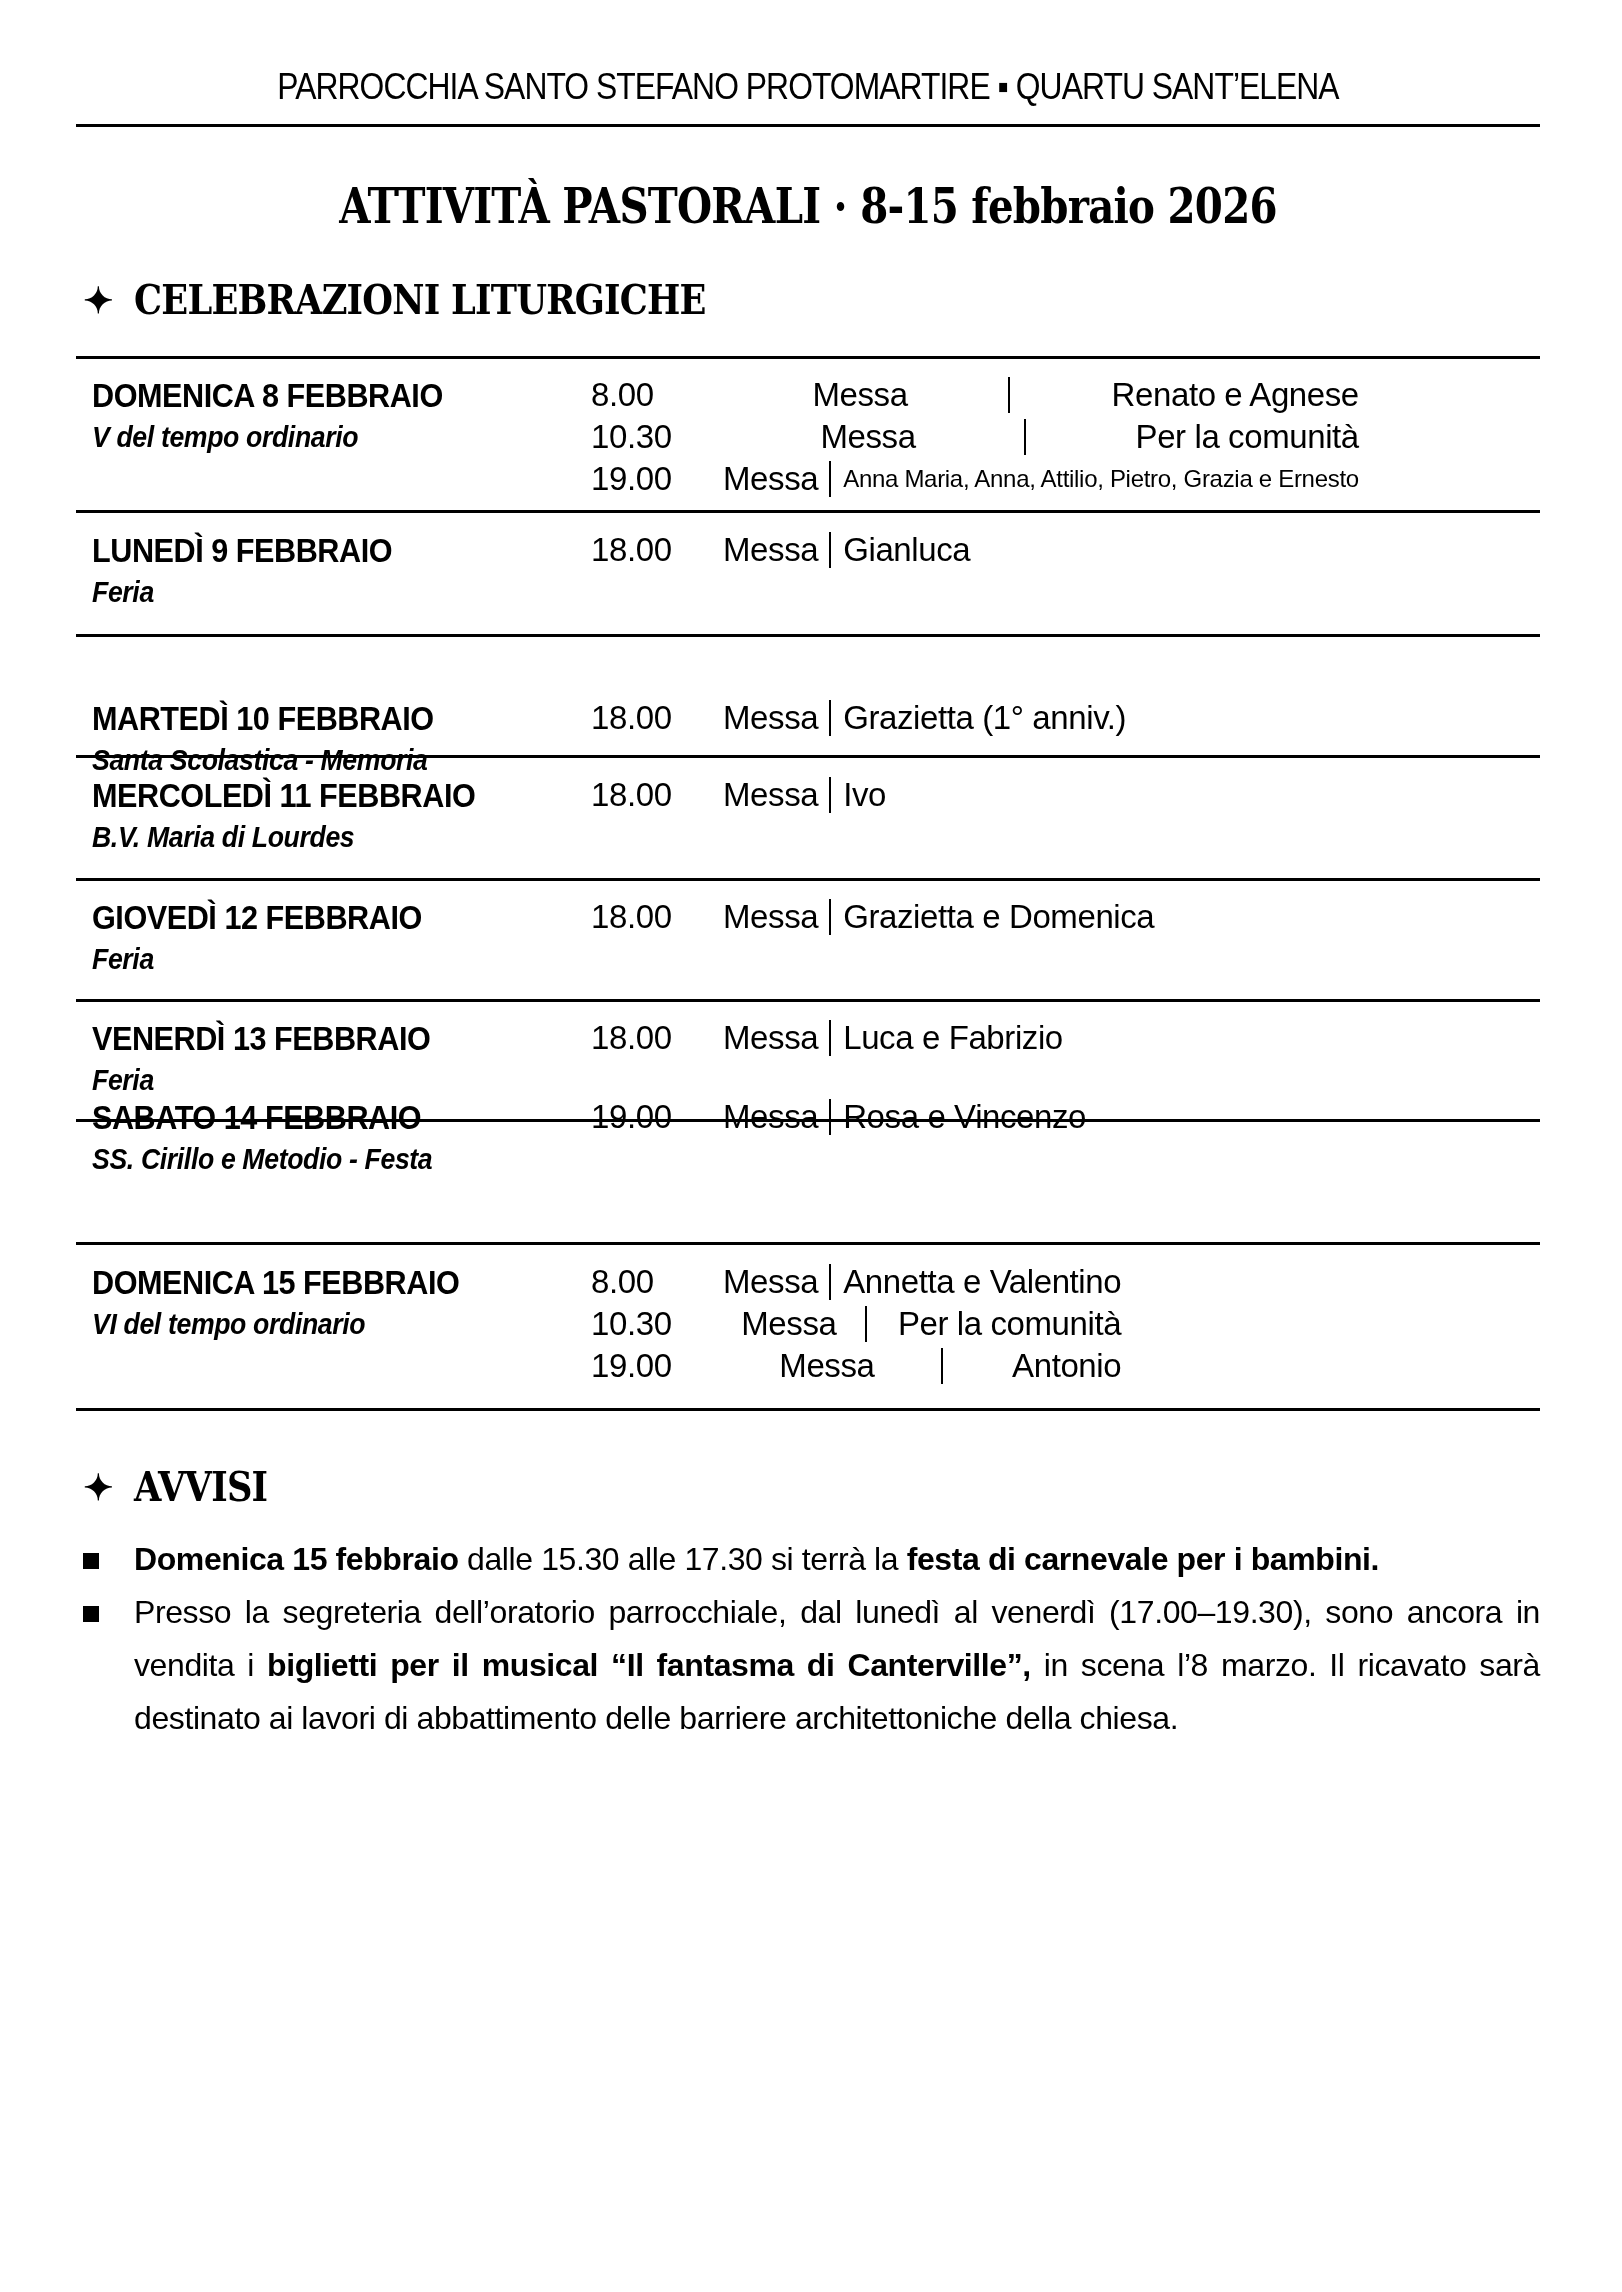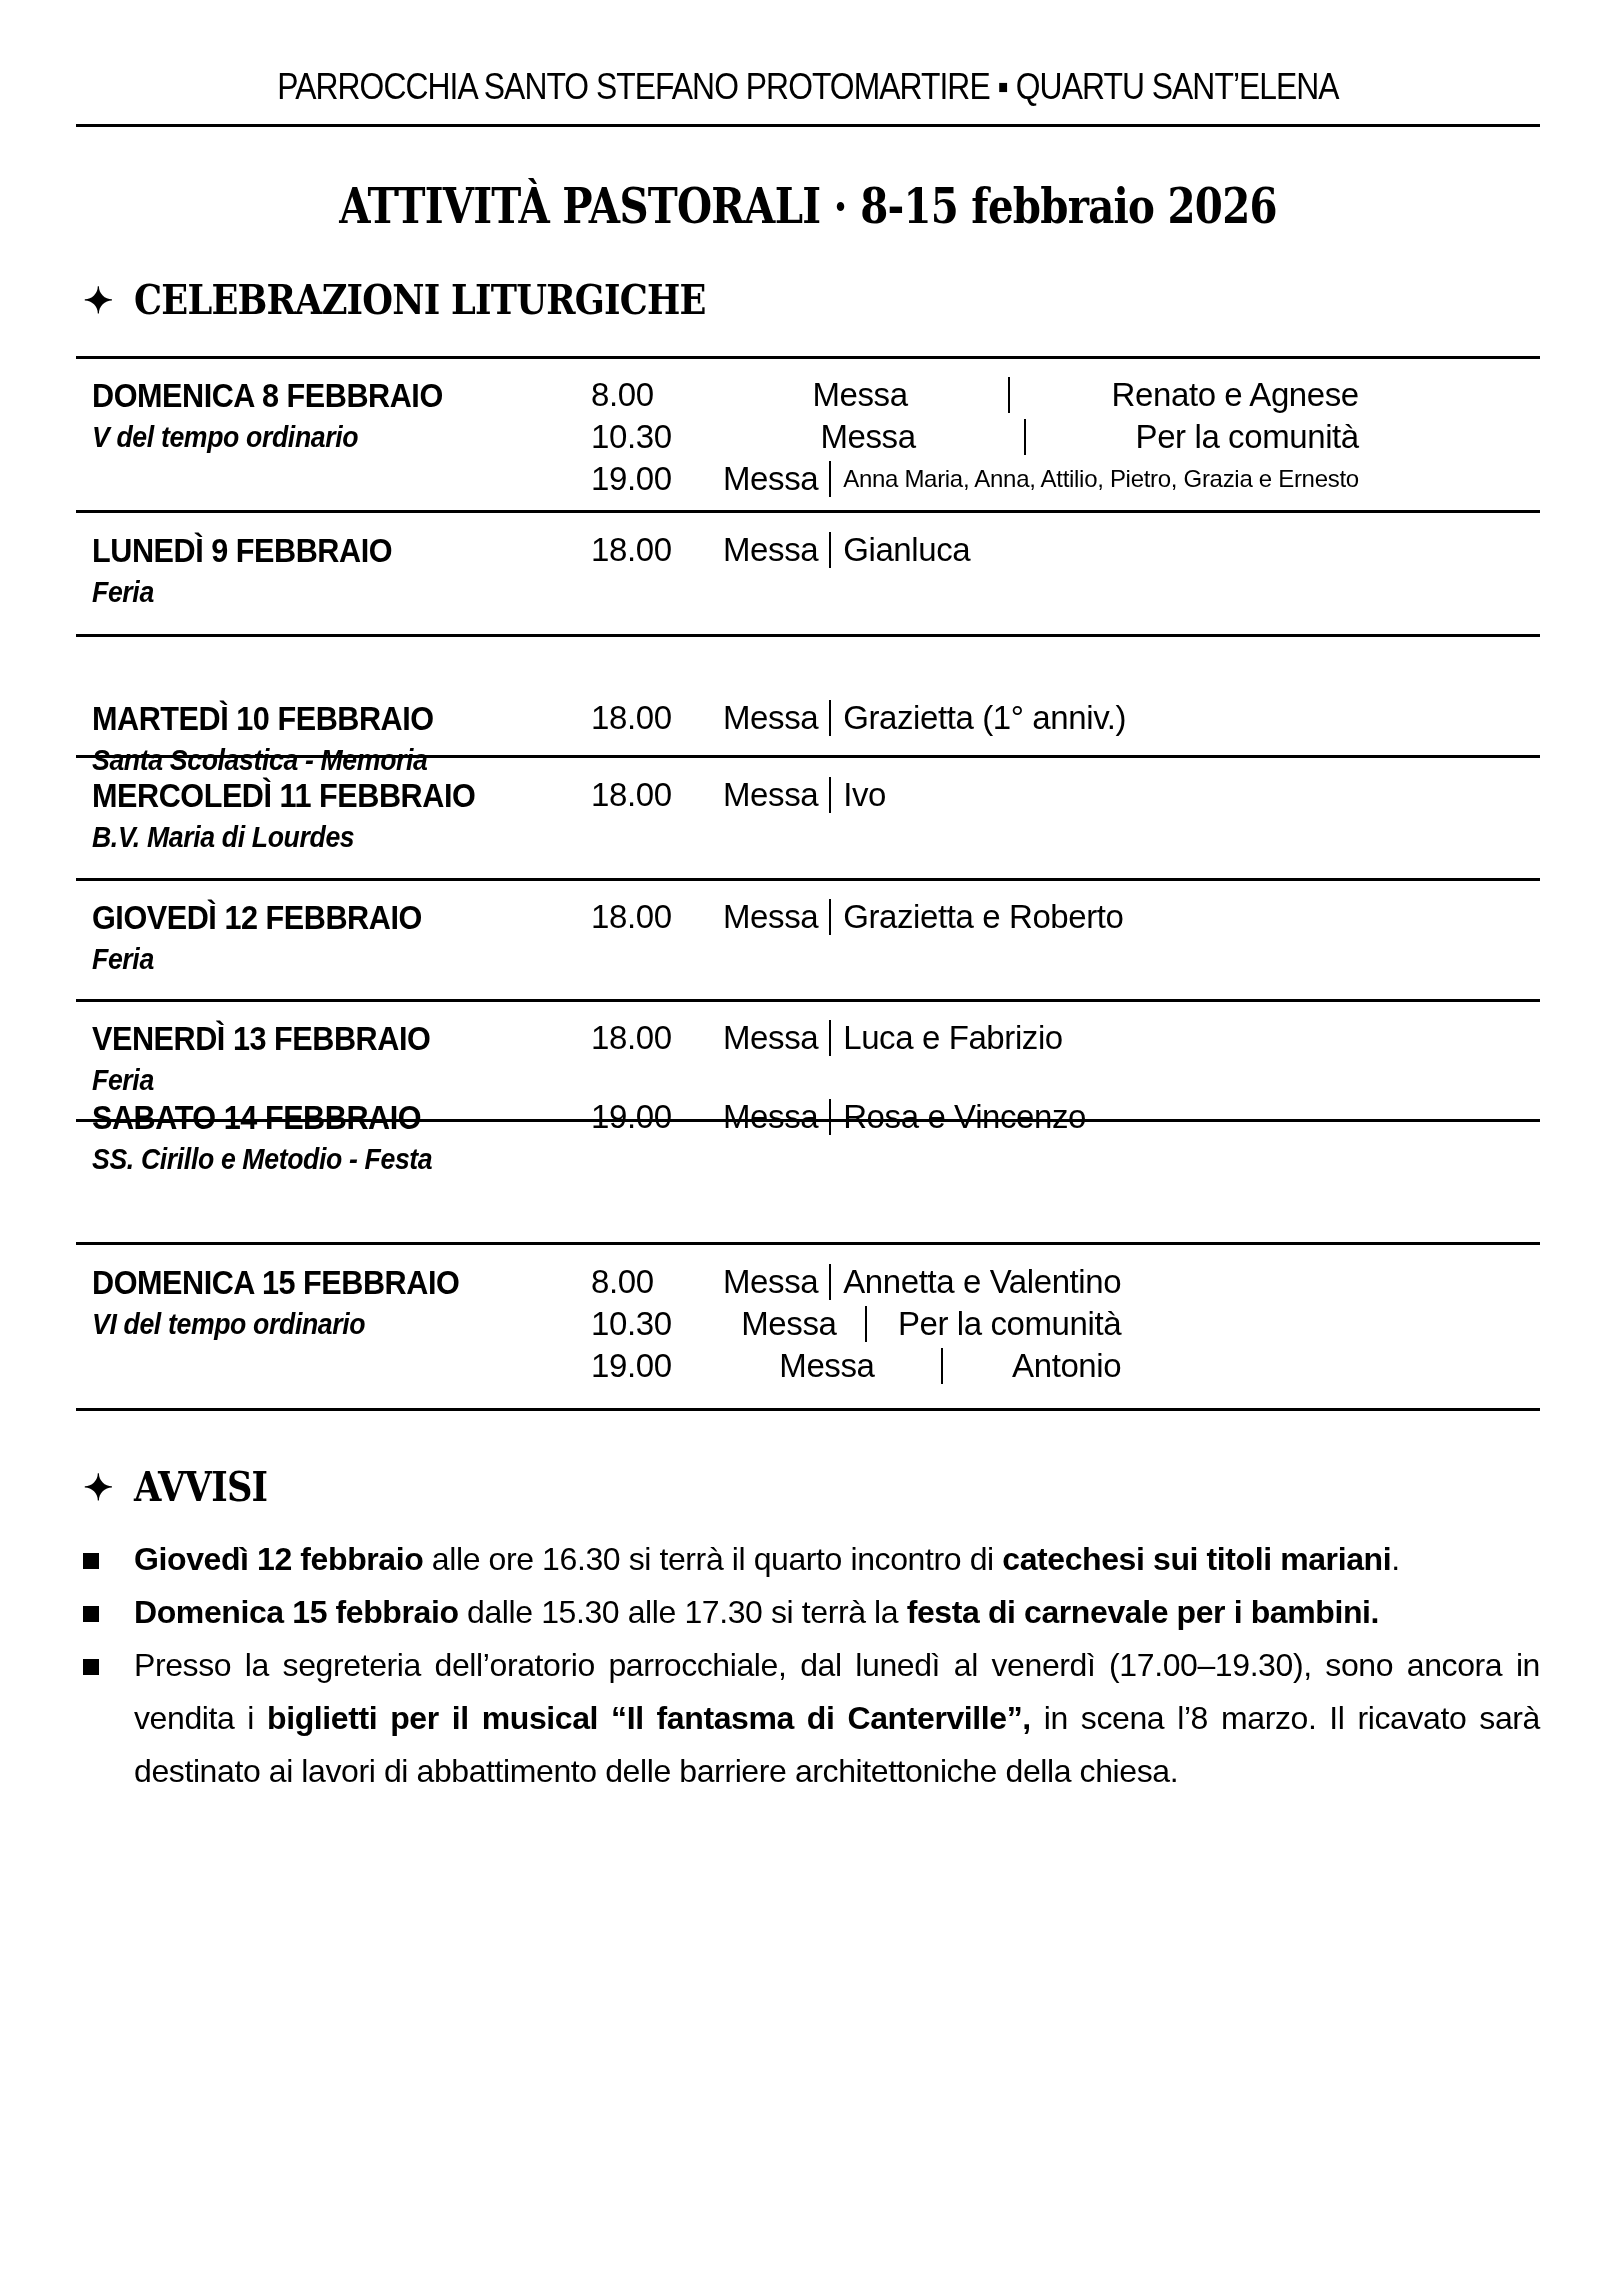--- a/index.html
+++ b/index.html
@@ -159,21 +159,21 @@
         </div>
       </div>
       <div class="row" style="top: 880px; height: 118px;">
         <div class="day">GIOVEDÌ 12 FEBBRAIO</div>
         <div class="sub">Feria</div>
         <div class="masses">
           <div class="mass">
             <span class="time">18.00</span>
             <span class="type">Messa</span>
             <span class="bar"></span>
-            <span class="intent">Grazietta e Roberto</span>
+            <span class="intent">Grazietta e Domenica</span>
           </div>
         </div>
       </div>
       <div class="row" style="top: 1001px; height: 118px;">
         <div class="day">VENERDÌ 13 FEBBRAIO</div>
         <div class="sub">Feria</div>
         <div class="masses">
           <div class="mass">
             <span class="time">18.00</span>
             <span class="type">Messa</span>
@@ -219,18 +219,17 @@
         </div>
       </div>
     </div>
 
   <div class="sec sec-avv">
     <span class="star">✦</span>
     <span class="txt">AVVISI</span>
   </div>
 
   <div class="avvisi" id="avvisi">
-      <div class="avv"><span class="bullet"></span><b>Giovedì 12 febbraio</b><span> alle ore 16.30 si terrà il quarto incontro di </span><b>catechesi sui titoli mariani</b><span>.</span></div>
       <div class="avv"><span class="bullet"></span><b>Domenica 15 febbraio</b><span> dalle 15.30 alle 17.30 si terrà la </span><b>festa di carnevale per i bambini.</b></div>
       <div class="avv"><span class="bullet"></span><span>Presso la segreteria dell’oratorio parrocchiale, dal lunedì al venerdì (17.00–19.30), sono ancora in vendita i </span><b>biglietti per il musical “Il fantasma di Canterville”,</b><span> in scena l’8 marzo. Il ricavato sarà destinato ai lavori di abbattimento delle barriere architettoniche della chiesa.</span></div>
     </div>
 </div>
 
 
 </body></html>

